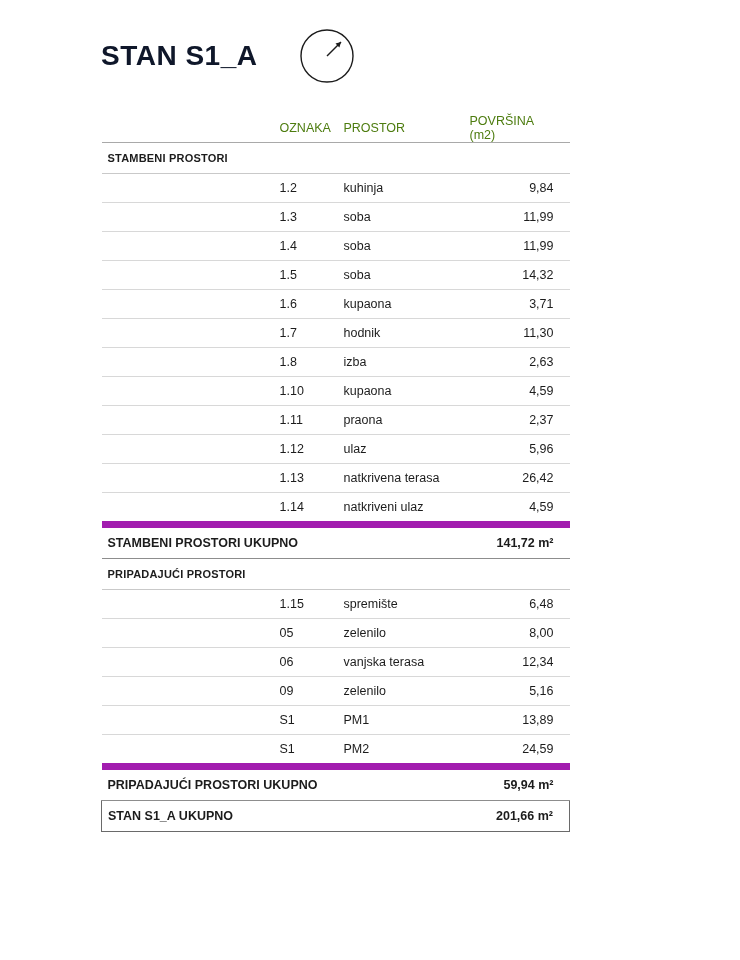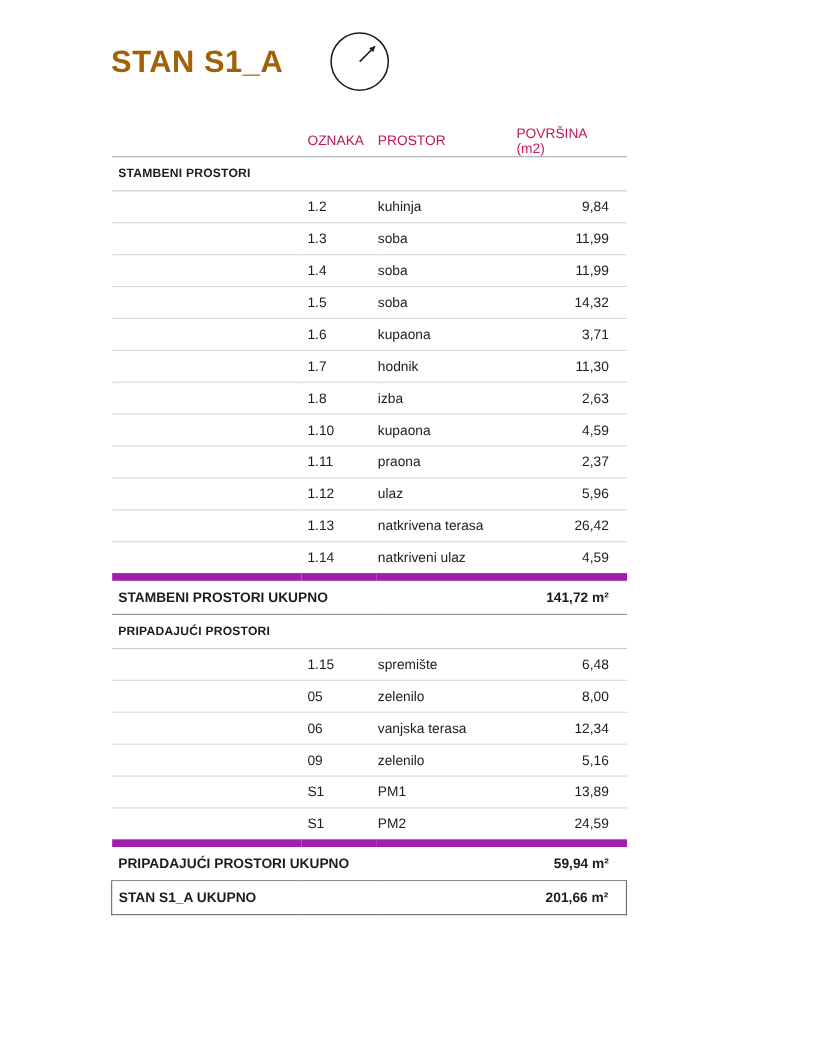--- a/index.html
+++ b/index.html
@@ -28,21 +28,21 @@
     left: 101px;
     top: 28px;
     display: flex;
     align-items: center;
     height: 56px;
   }
   .doc-title {
     font-size: 28px;
     font-weight: bold;
     letter-spacing: 0.5px;
-    color: #a16207;
+    color: #0f172a;
     white-space: nowrap;
   }
   .compass {
     margin-left: 42px;
     width: 56px;
     height: 56px;
     position: relative;
   }
   .compass svg {
     display: block;
@@ -69,21 +69,21 @@
   table.areas td, table.areas th {
     padding: 0;
     vertical-align: middle;
     font-weight: normal;
     text-align: left;
   }
 
   .hdr td {
     height: 28px;
     font-size: 12.5px;
-    color: #be185d;
+    color: #4d7c0f;
     border-bottom: 1px solid #a9a9a9;
     padding-bottom: 3px;
   }
   .hdr .h-mark { padding-left: 6px; }
   .hdr .h-room { padding-left: 2px; }
   .hdr .h-area { text-align: left; padding-right: 16px; }
 
   tr.section td {
     height: 30px;
     font-size: 11px;

